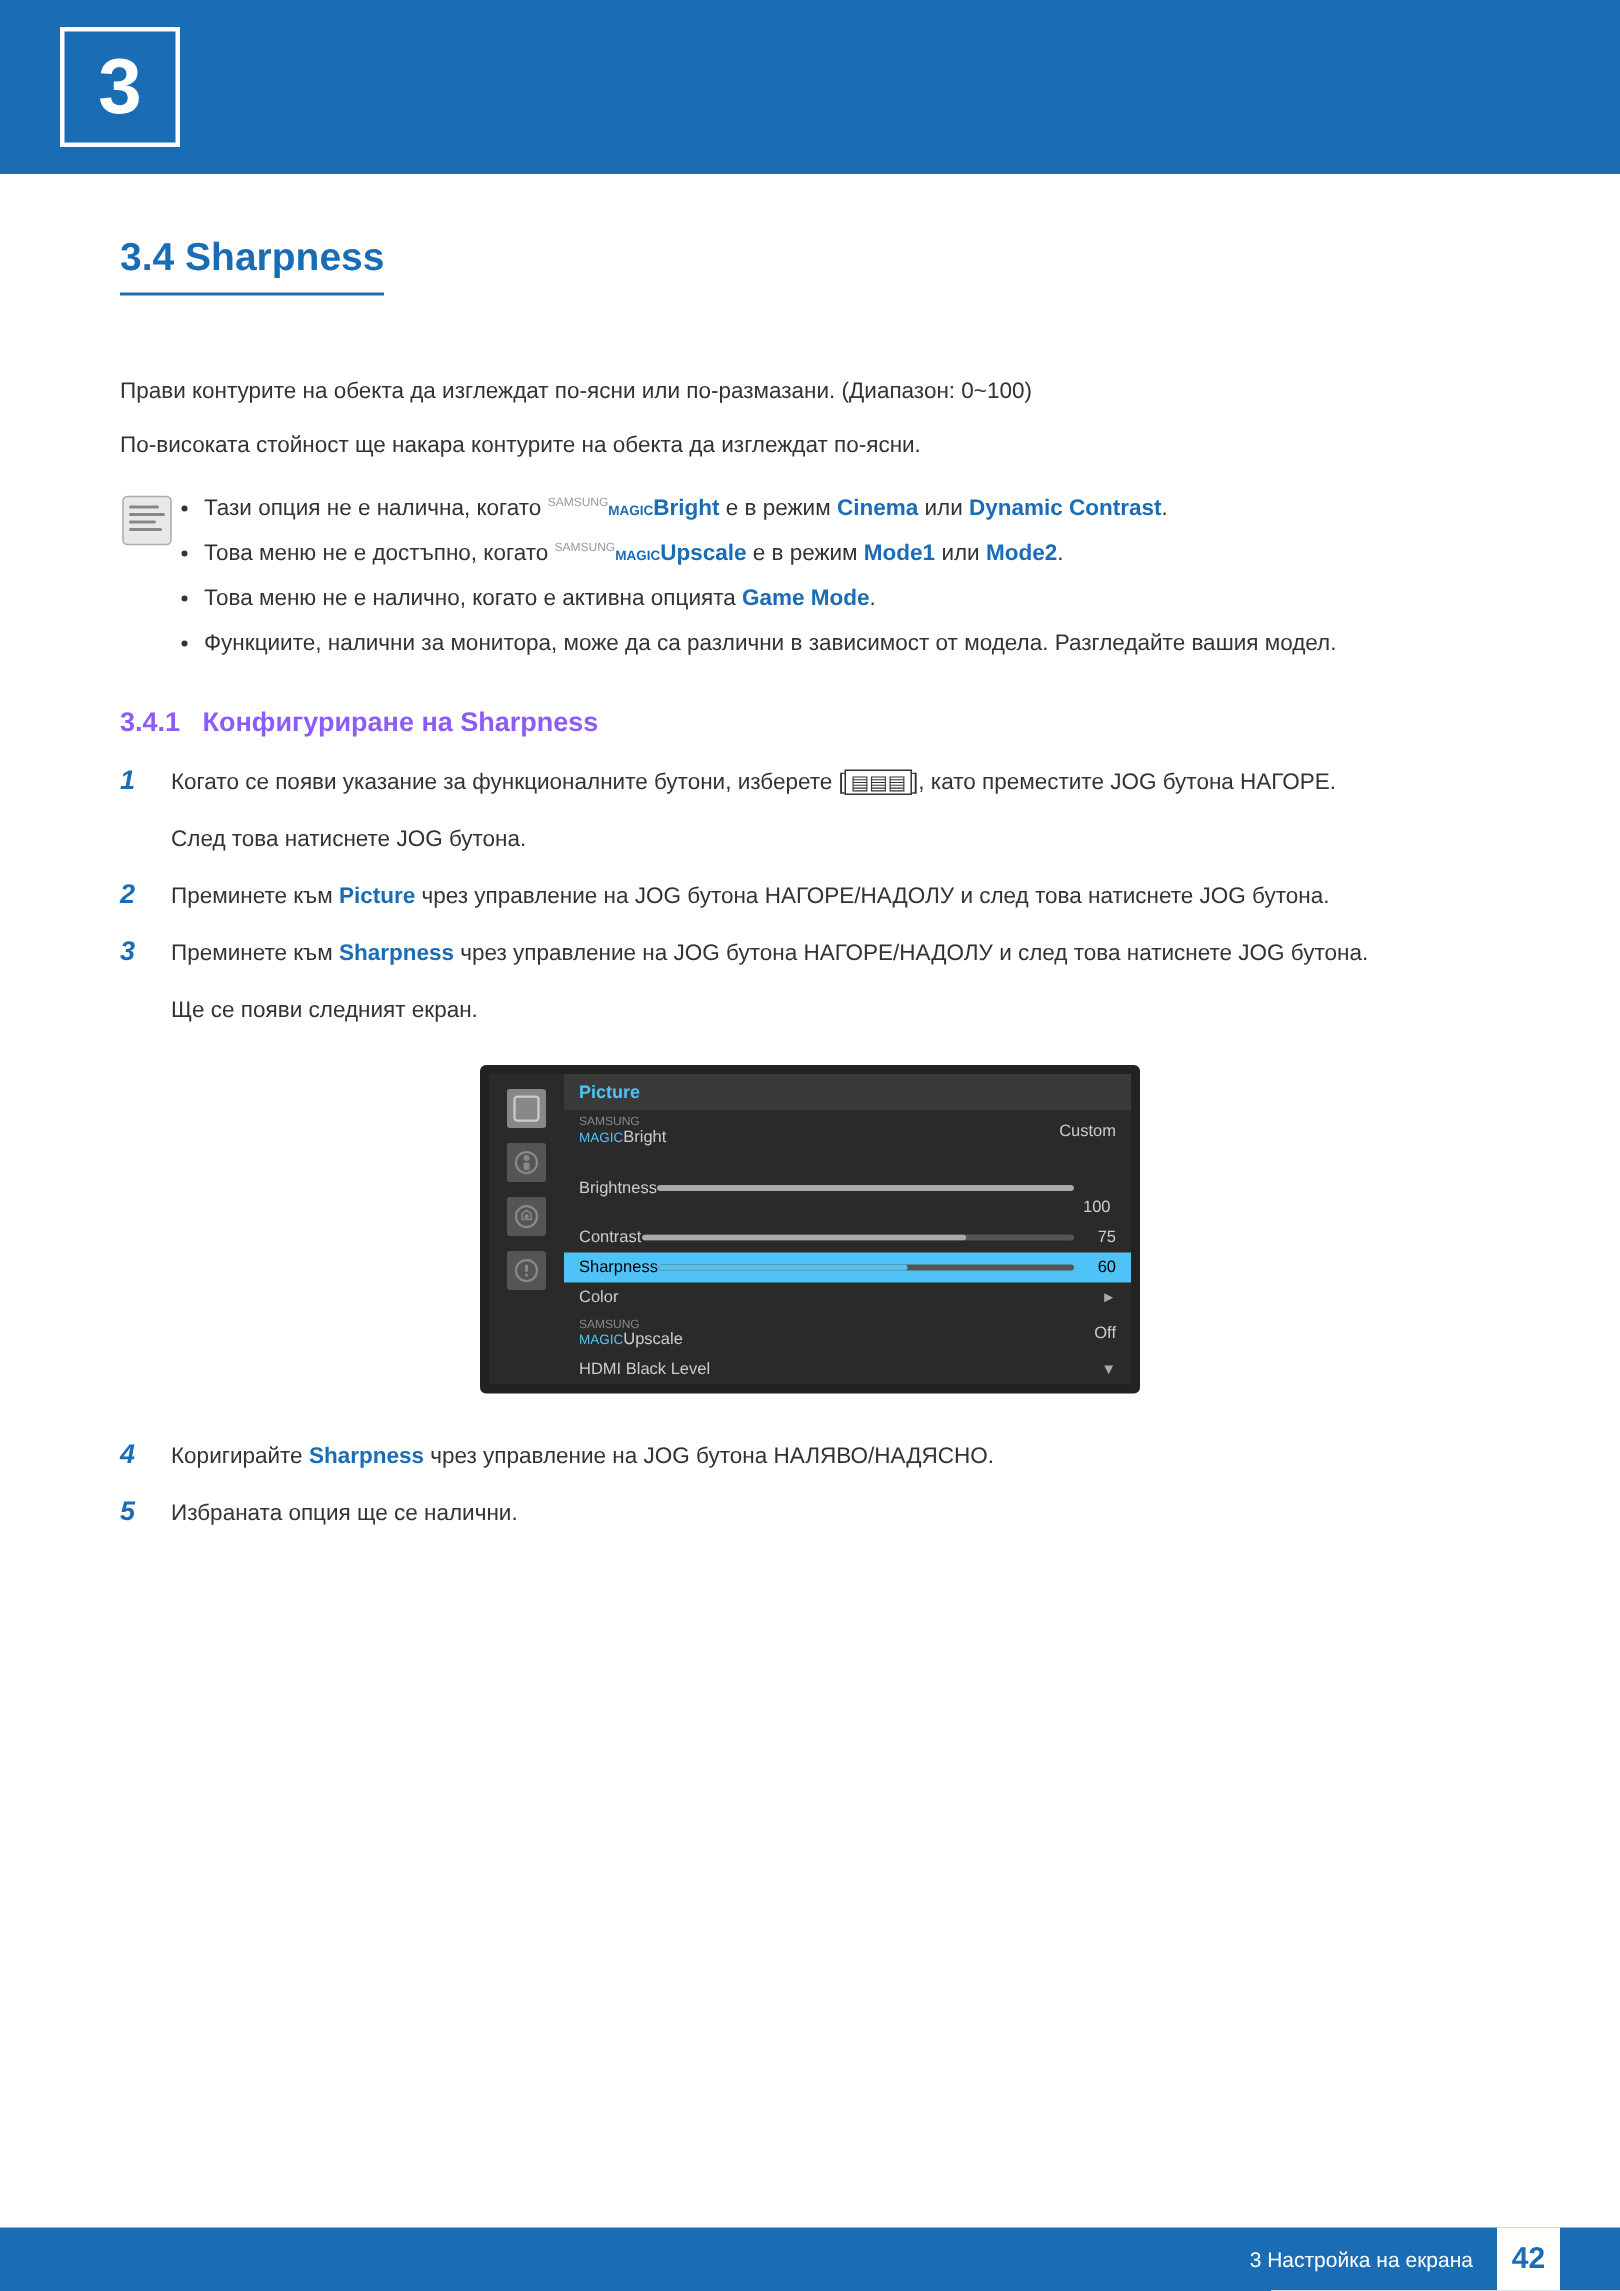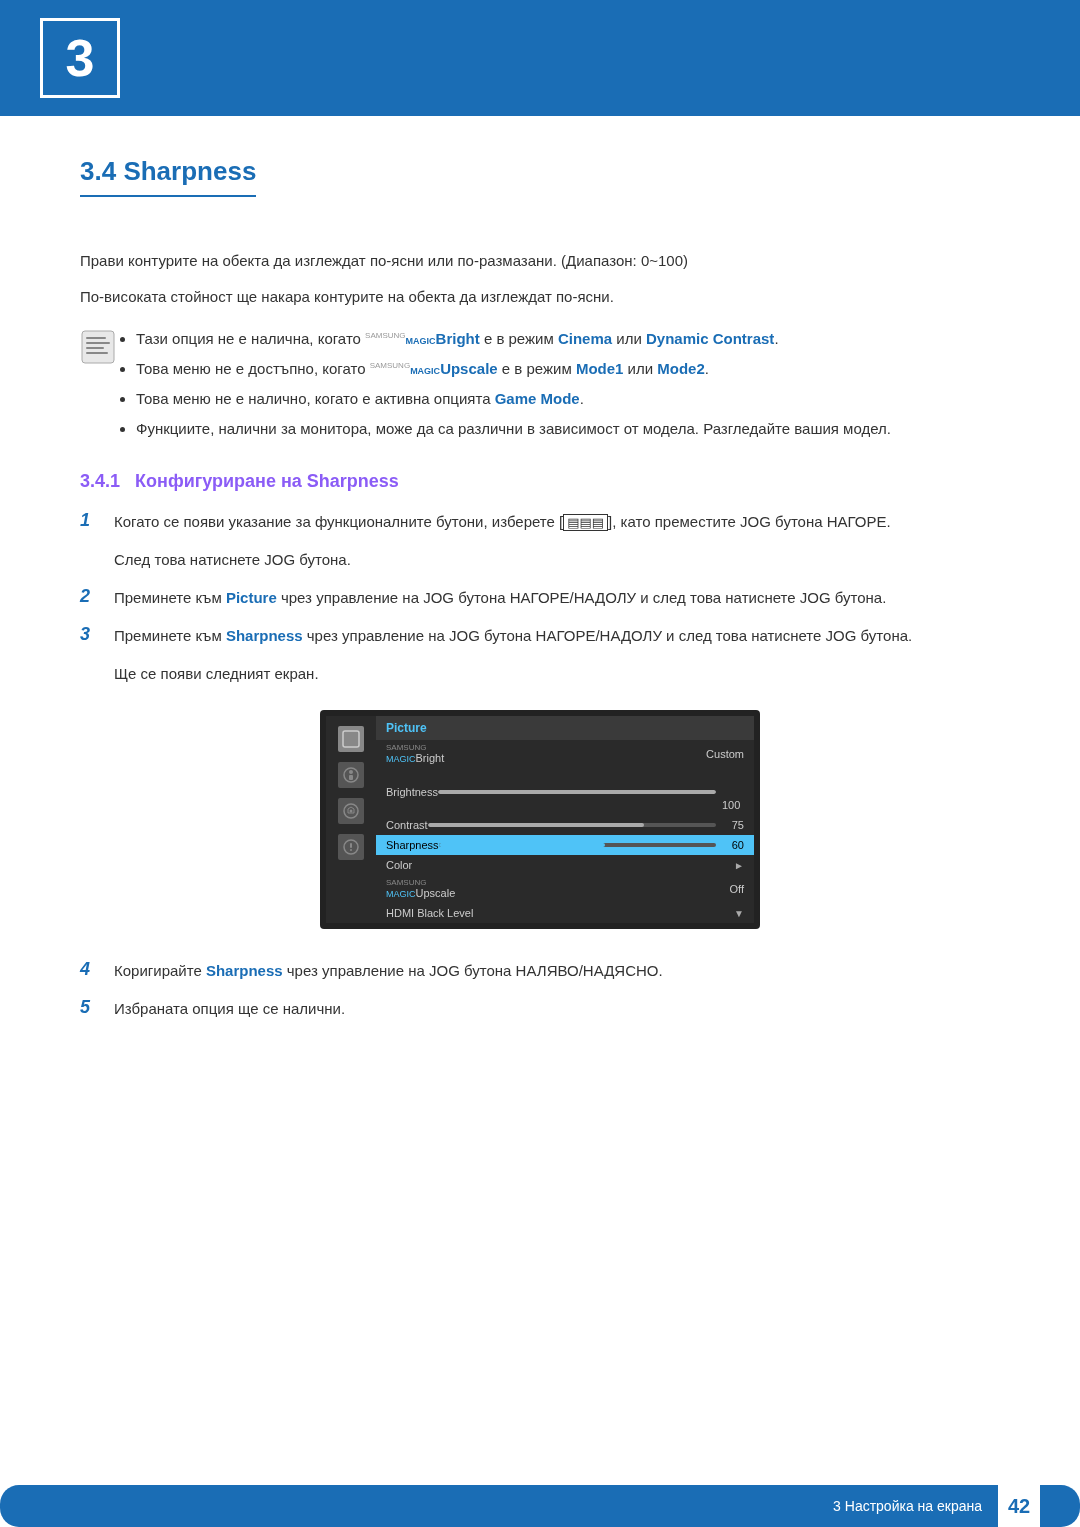--- a/index.html
+++ b/index.html
@@ -240,21 +240,20 @@
       bottom: 0;
       left: 0;
       right: 0;
       background: #1a6db5;
       height: 42px;
       display: flex;
       align-items: center;
       justify-content: flex-end;
       padding: 0 40px;
       gap: 16px;
-      border-radius: 19px;
     }
     .footer-text {
       color: #ffffff;
       font-size: 14px;
     }
     .footer-page-num {
       background: #ffffff;
       color: #1a6db5;
       font-size: 20px;
       font-weight: bold;

